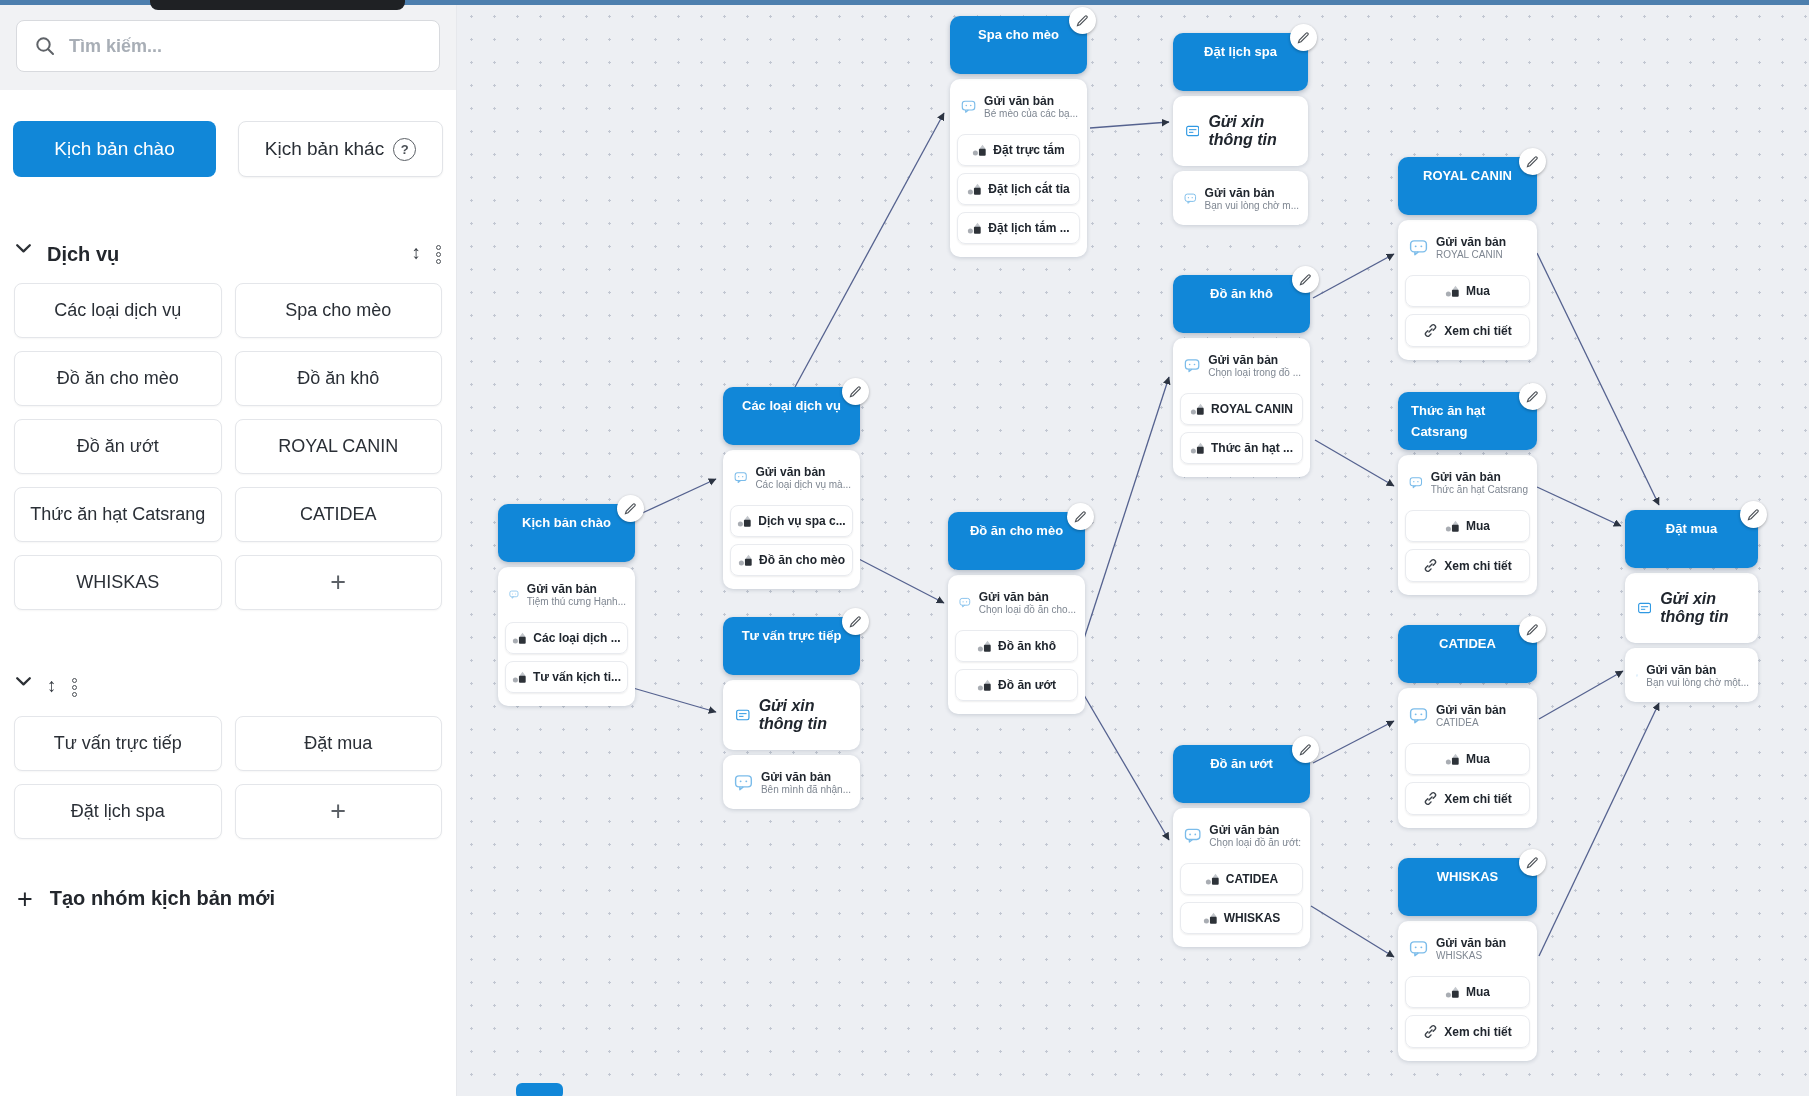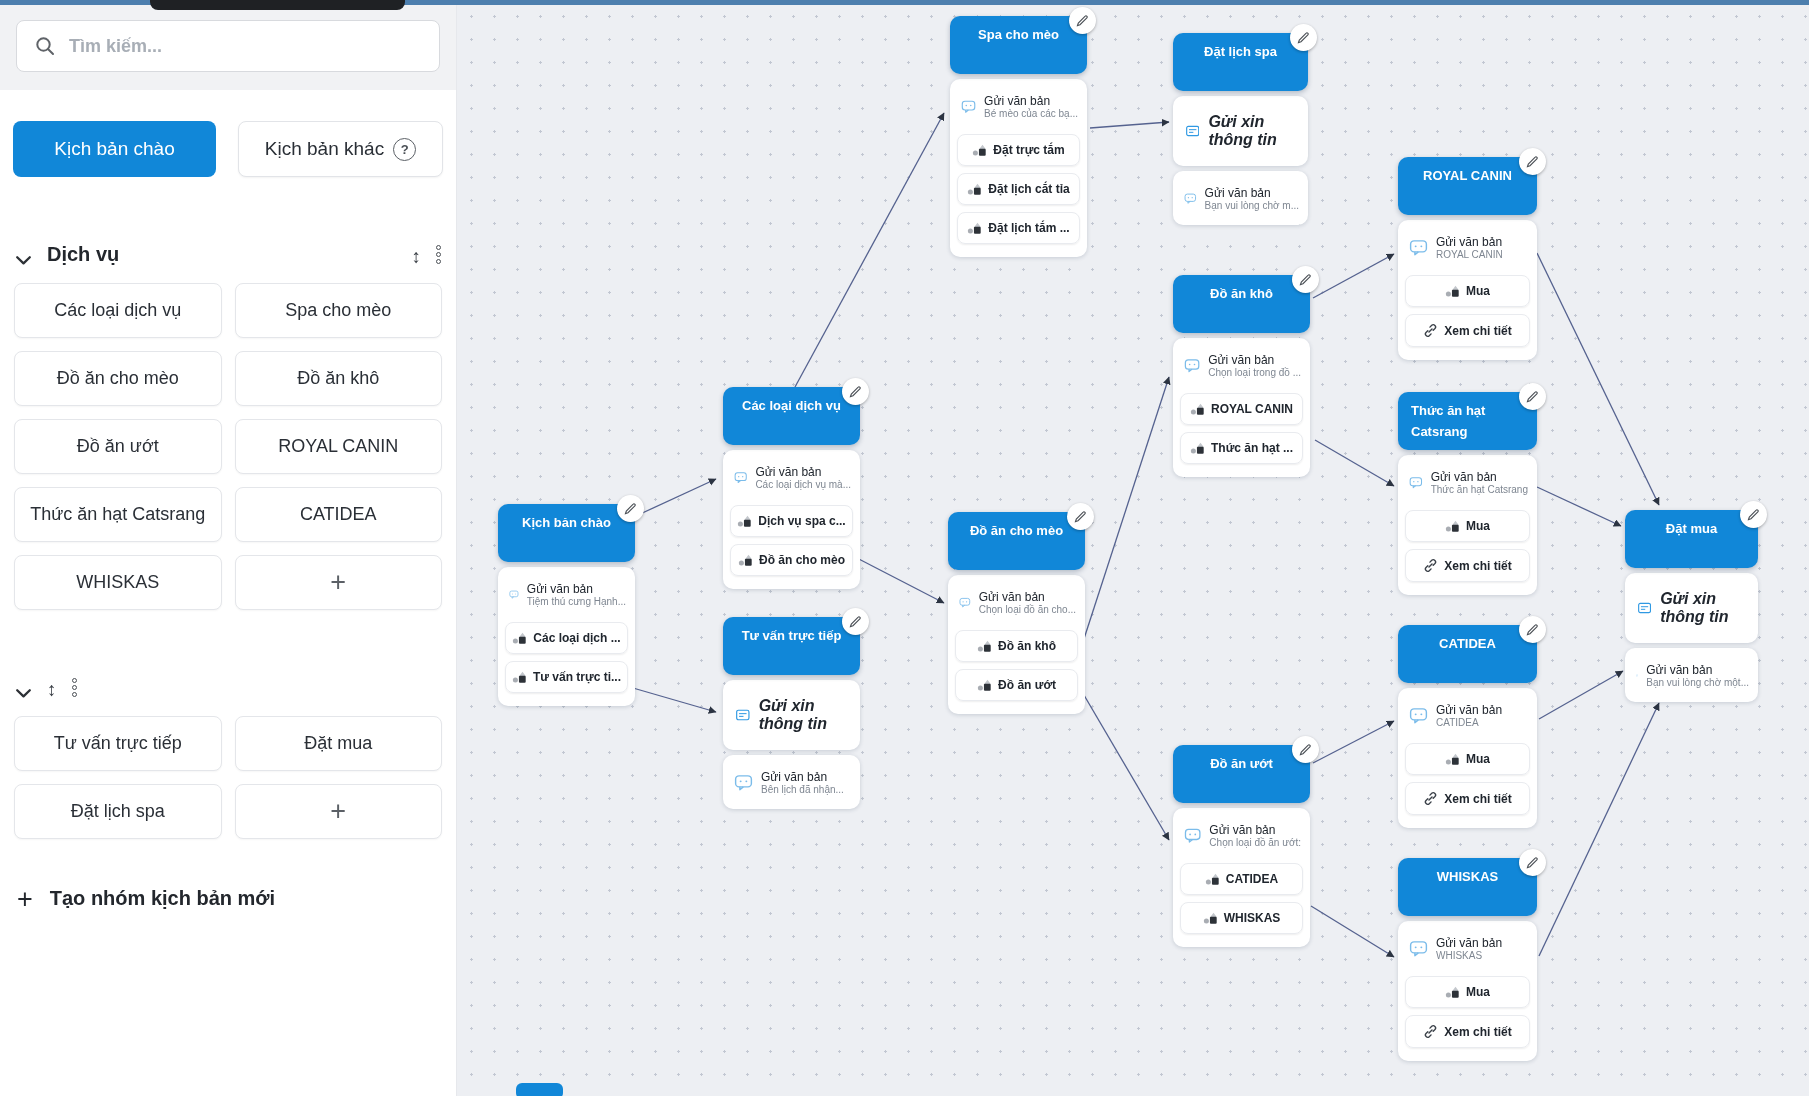--- a/index.html
+++ b/index.html
@@ -31,21 +31,21 @@
     position:absolute;top:-9px;right:-9px;width:27px;height:27px;border-radius:50%;
     background:#fff;box-shadow:0 1px 3px rgba(0,0,0,.3);
     display:flex;align-items:center;justify-content:center;
   }
   .node-card{
     background:#fff;border-radius:10px;margin-top:5px;
     box-shadow:0 1px 4px rgba(30,50,80,.18);
     padding:6px 5px;box-sizing:border-box;
   }
   .msg-item{display:flex;align-items:center;gap:8px;padding:9px 4px 8px 6px;}
-  .msg-title{font-weight:normal;font-size:12px;color:#20262e;}
+  .msg-title{font-weight:bold;font-size:12px;color:#20262e;}
   .msg-sub{font-size:10px;color:#7e8691;margin-top:0;white-space:nowrap;overflow:hidden;}
   .info-item{display:flex;align-items:center;gap:9px;padding:11px 4px 11px 8px;font-weight:bold;font-size:16px;color:#20262e;font-style:italic;}
   .btn-item{
     display:flex;align-items:center;justify-content:center;gap:6px;
     border:1px solid #e9ebef;border-radius:8px;box-shadow:0 1px 2px rgba(0,0,0,.07);
     padding:8px 3px;margin:7px 2px;font-weight:bold;font-size:12px;color:#20262e;white-space:nowrap;
   }
   
   .sidebar{
     position:absolute;top:5px;left:0;width:457px;height:1091px;background:#fff;z-index:40;
@@ -61,21 +61,21 @@
   .tab{
     flex:1;height:56px;border-radius:8px;display:flex;align-items:center;justify-content:center;
     gap:9px;font-size:19px;box-sizing:border-box;
   }
   .tab.active{background:#1187d8;color:#fff;}
   .tab.inactive{background:#fff;border:1px solid #e2e4e8;color:#2a2f36;box-shadow:0 1px 2px rgba(0,0,0,.05);}
   .q-circle{
     width:21px;height:21px;border:1.7px solid #5b6066;border-radius:50%;
     display:flex;align-items:center;justify-content:center;font-size:13px;font-weight:bold;color:#4a4f55;
   }
-  .section-header{display:flex;align-items:flex-end;gap:15px;padding:0 15px;margin-top:66px;}
+  .section-header{display:flex;align-items:flex-start;gap:15px;padding:0 15px;margin-top:66px;}
   .section-title{font-size:20px;font-weight:bold;color:#23272d;flex:1;}
   .updown{font-size:19px;color:#3a3f46;line-height:1;}
   .kebab{display:inline-block;}
   .kebab i{display:block;width:5px;height:5px;border:1.6px solid #4a4f55;border-radius:50%;margin:2px 0;box-sizing:border-box;background:transparent;}
   .grid{display:grid;grid-template-columns:1fr 1fr;gap:13px;padding:17px 14px 0;}
   .grid-btn{
     background:#fff;border:1px solid #e4e6ea;border-radius:8px;min-height:55px;
     display:flex;align-items:center;justify-content:center;text-align:center;
     font-size:18px;color:#2a2f36;padding:4px 12px;box-sizing:border-box;
     box-shadow:0 1px 2px rgba(0,0,0,.04);
@@ -141,21 +141,21 @@
               <rect x="7.4" y="5.6" width="7.2" height="7.6" rx="1.1" fill="#2d3238"></rect>
             </svg>
             <span>Các loại dịch ...</span>
           </div>
           <div class="btn-item">
             <svg width="15" height="14" viewBox="0 0 16 14">
               <circle cx="3.6" cy="10.2" r="2.7" fill="#a9adb3"></circle>
               <polygon points="7.8,6 14.6,6 11.2,1.4" fill="#c3c7cc"></polygon>
               <rect x="7.4" y="5.6" width="7.2" height="7.6" rx="1.1" fill="#2d3238"></rect>
             </svg>
-            <span>Tư vấn trực ti...</span>
+            <span>Tư vấn kịch ti...</span>
           </div>
         </div>
       </div>
       <div class="node" style="left:723px;top:382px;width:137px">
         <div class="node-header"><span>Các loại dịch vụ</span><span class="edit-bubble">
             <svg width="13" height="13" viewBox="0 0 14 14">
               <path d="M1.6 12.4 L2.5 9.7 L9.9 2.3 A1.15 1.15 0 0 1 11.6 2.3 L11.7 2.4 A1.15 1.15 0 0 1 11.7 4.1 L4.3 11.5 Z" fill="none" stroke="#4a4f55" stroke-width="1.2"></path>
             </svg>
           </span></div>
         <div class="node-card">
@@ -208,21 +208,21 @@
         <div class="node-card">
           <div class="msg-item">
             <svg width="19" height="19" viewBox="0 0 20 20">
               <rect x="1.7" y="3" width="16.6" height="11.6" rx="3.6" fill="none" stroke="#7bbcea" stroke-width="1.5"></rect>
               <path d="M6.2 14.6 L6.2 17.6 L9.8 14.6" fill="none" stroke="#7bbcea" stroke-width="1.5" stroke-linejoin="round"></path>
               <circle cx="7" cy="8.8" r="1" fill="#7bbcea"></circle>
               <circle cx="13" cy="8.8" r="1" fill="#7bbcea"></circle>
             </svg>
             <div>
               <div class="msg-title">Gửi văn bản</div>
-              <div class="msg-sub">Bên lịch đã nhận...</div>
+              <div class="msg-sub">Bên mình đã nhận...</div>
             </div>
           </div>
         </div>
       </div>
       <div class="node" style="left:950px;top:11px;width:137px">
         <div class="node-header"><span>Spa cho mèo</span><span class="edit-bubble">
             <svg width="13" height="13" viewBox="0 0 14 14">
               <path d="M1.6 12.4 L2.5 9.7 L9.9 2.3 A1.15 1.15 0 0 1 11.6 2.3 L11.7 2.4 A1.15 1.15 0 0 1 11.7 4.1 L4.3 11.5 Z" fill="none" stroke="#4a4f55" stroke-width="1.2"></path>
             </svg>
           </span></div>

